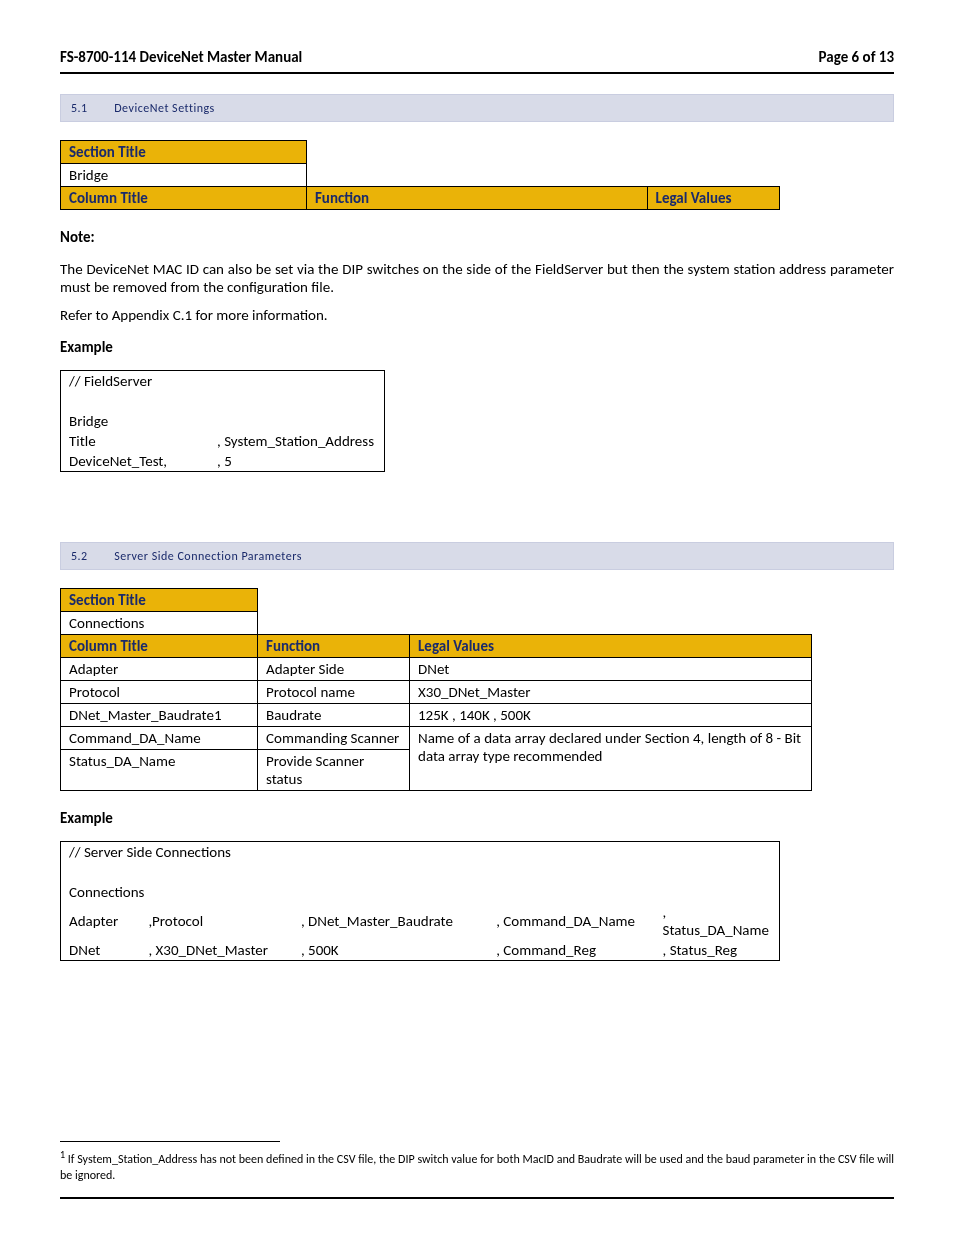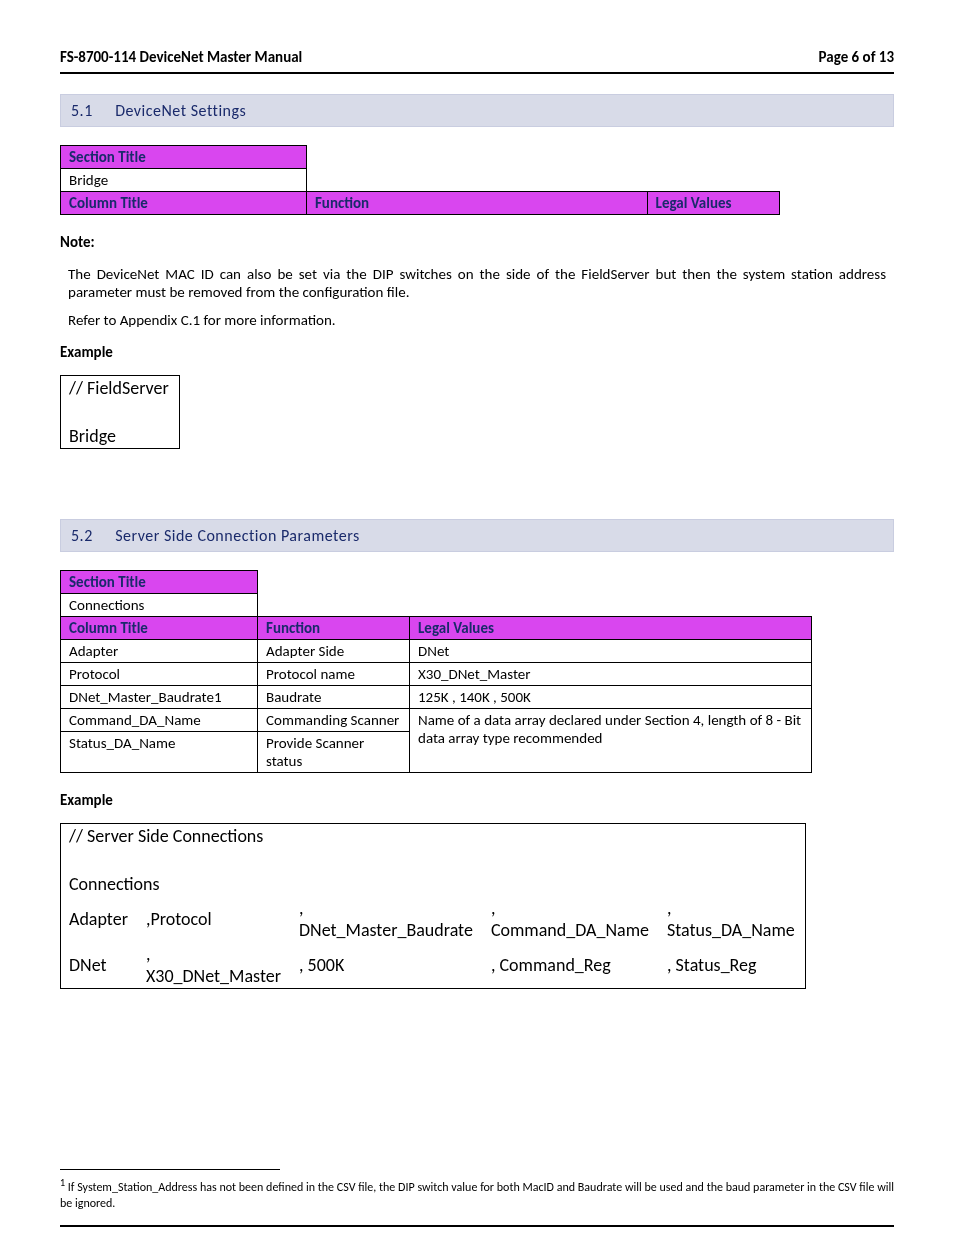--- a/index.html
+++ b/index.html
@@ -16,53 +16,53 @@
     display: flex;
     justify-content: space-between;
     font-weight: bold;
     border-bottom: 2.5px solid #000;
     padding-bottom: 6px;
     margin-bottom: 20px;
   }
   .section-heading {
     background: #d8dbe8;
     padding: 6px 10px;
-    font-size: 16px;
+    font-size: 12px;
     color: #1a2a6b;
     letter-spacing: 0.5px;
     margin-top: 0;
     margin-bottom: 18px;
     border: 1px solid #c9cde0;
   }
   .sec-num { display:inline-block; min-width:40px; }
   table.data {
     border-collapse: collapse;
     margin-bottom: 18px;
   }
   table.data th, table.data td {
     border: 1px solid #000;
     padding: 2px 8px;
     text-align: left;
     vertical-align: top;
     font-size: 15px;
   }
   table.data th {
-    background: #d946ef;
+    background: #eab308;
     color: #1a2a6b;
     font-weight: bold;
   }
   .hidden-cell { border: none !important; background: #fff; }
   .ul-bold { font-weight: bold; margin: 14px 0; }
-  .para { margin: 10px 8px; text-align: justify; }
+  .para { margin: 10px 0; text-align: justify; }
   table.example {
     border-collapse: collapse;
     border: 1px solid #000;
     margin-bottom: 30px;
   }
-  table.example td { padding: 1px 10px 1px 8px; font-size: 18px; }
+  table.example td { padding: 1px 10px 1px 8px; font-size: 15px; }
   .spacer { height: 40px; }
   .footnote-rule {
     width: 220px;
     border-top: 1px solid #000;
     margin-top: 180px;
     margin-bottom: 6px;
   }
   .footnote { font-size: 12px; text-align: justify; line-height:1.35; }
   .footnote sup { font-size: 10px; }
   .bottom-rule { border-top: 2.5px solid #000; margin-top: 14px; margin-bottom:6px; }
@@ -107,20 +107,28 @@
   <tbody>
       <tr>
         <td colspan="2">// FieldServer</td>
       </tr>
   <tr>
         <td colspan="2">&nbsp;</td>
       </tr>
   <tr>
         <td colspan="2">Bridge</td>
       </tr>
+  <tr>
+    <td style="width:130px;">Title</td>
+    <td>, System_Station_Address</td>
+  </tr>
+  <tr>
+    <td>DeviceNet_Test,</td>
+    <td>, 5</td>
+  </tr>
 </tbody>
   </table>
 
 <div class="spacer"></div>
 
 <div class="section-heading">
   <span class="sec-num">5.2</span>
   <span>Server Side Connection Parameters</span>
 </div>
 
@@ -161,21 +169,21 @@
   </tr>
   <tr>
     <td>Status_DA_Name</td>
     <td>Provide Scanner status</td>
   </tr>
 </tbody>
   </table>
 
 <div class="ul-bold">Example</div>
 
-<table class="example" style="width:656px;">
+<table class="example" style="width:720px;">
   <tbody>
       <tr>
         <td colspan="5">//     Server Side Connections</td>
       </tr>
   <tr>
         <td colspan="5">&nbsp;</td>
       </tr>
   <tr>
         <td colspan="5">Connections</td>
       </tr>

